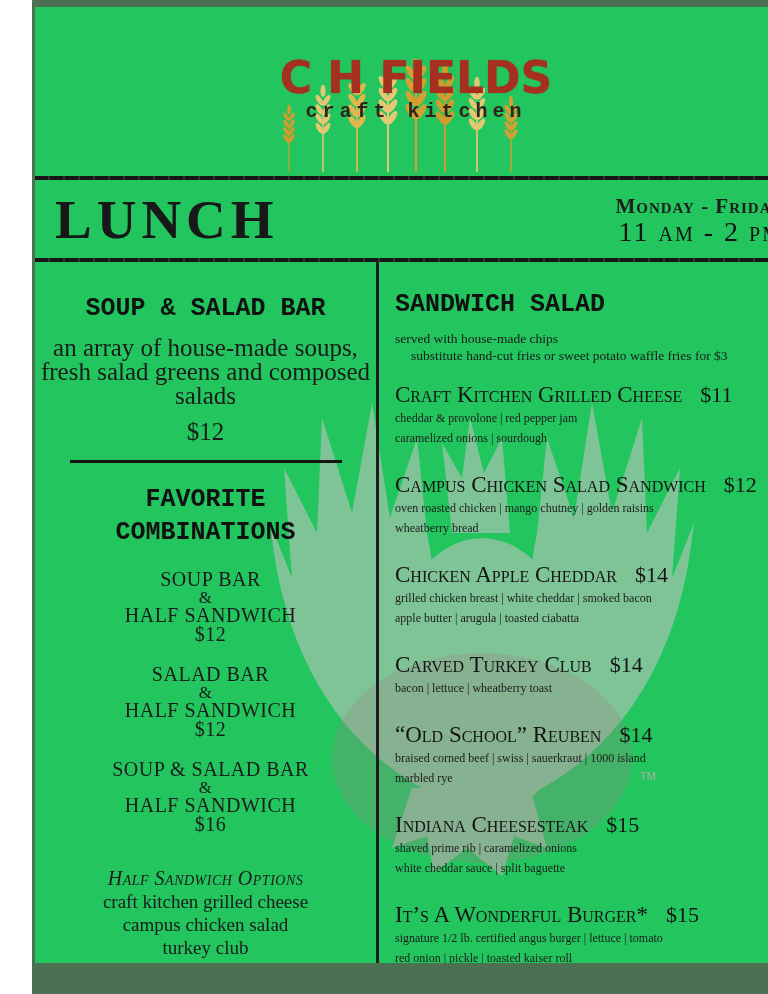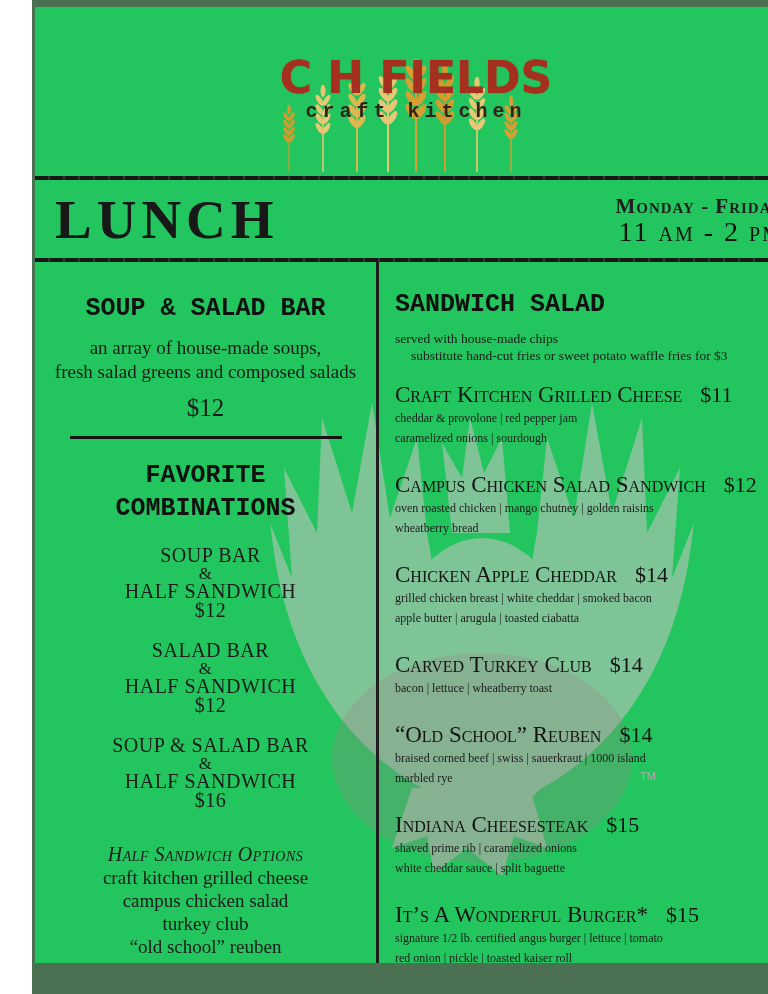--- a/index.html
+++ b/index.html
@@ -71,21 +71,21 @@
     margin-left:3px;
     padding:28px 8px 0 16px;display:flex;flex-direction:column;
   }
   
   .tw{
     font-family:"Liberation Mono","DejaVu Sans Mono",monospace;
     font-weight:bold;color:#111;
   }
   .sec-title{font-size:25px;line-height:30px;letter-spacing:0px;}
   
-  .ss-desc{margin-top:12px;font-size:19px;line-height:24px;}
+  .ss-desc{margin-top:12px;font-size:25px;line-height:24px;}
   .ss-price{margin-top:10px;font-size:25px;line-height:28px;}
   .left-rule{width:272px;height:3px;background:#151515;margin:14px auto 0 auto;}
   .fav-title{margin-top:20px;font-size:25px;line-height:33px;}
   .combo{margin-top:21px;font-size:20px;line-height:19px;letter-spacing:0.5px;}
   .combo .amp{font-size:17px;line-height:17px;}
   .combo div{padding:0;}
   .combo .c-line{line-height:19px;padding-left:10px;}
   .half-title{
     margin-top:32px;font-style:italic;font-variant:small-caps;
     font-size:20px;line-height:24px;letter-spacing:0.5px;text-align:center;

